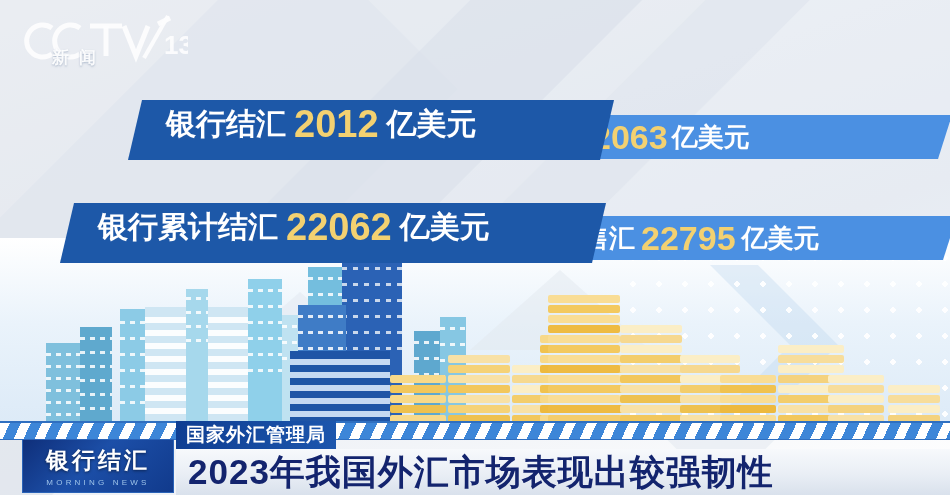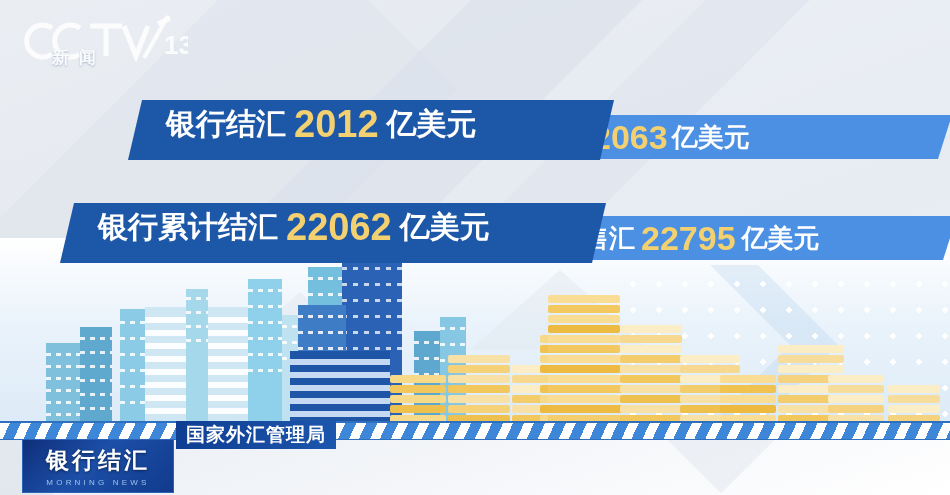--- a/index.html
+++ b/index.html
@@ -370,14 +370,17 @@
 
   <div class="proglogo">
     <div class="cn">银行结汇</div>
     <div class="en">MORNING NEWS</div>
   </div>
 
   <div class="srctag">
     <span>国家外汇管理局</span>
   </div>
 
+  <div class="headbar">
+    <span>2023年我国外汇市场表现出较强韧性</span>
+  </div>
 
 </div>
 
 </body></html>

